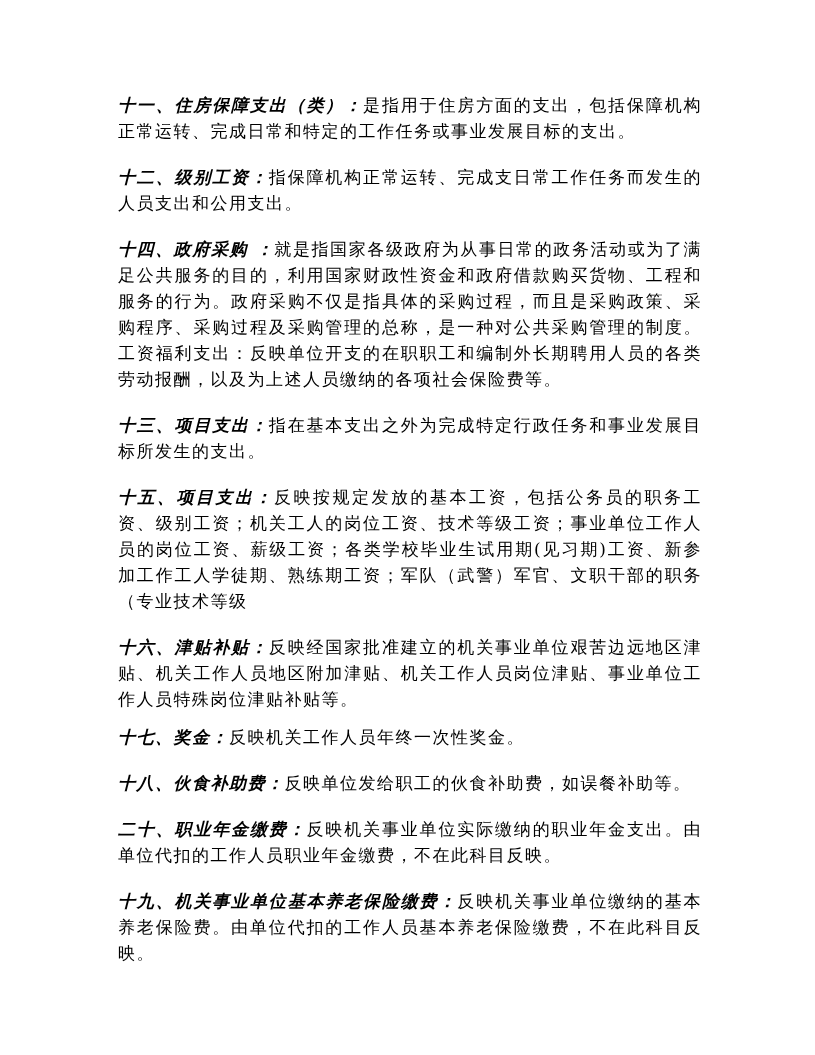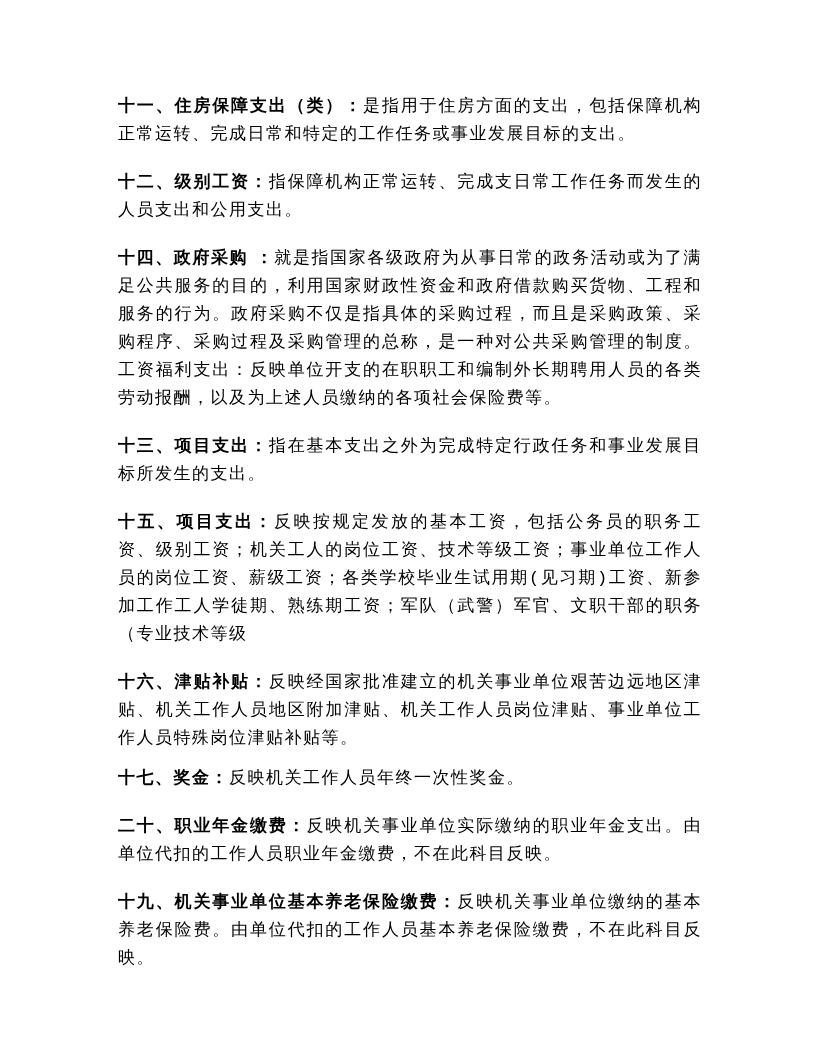--- a/index.html
+++ b/index.html
@@ -29,24 +29,24 @@
     letter-spacing: 1.5px;
     text-align: justify;
     text-justify: inter-ideograph;
     word-break: break-all;
   }
   .para.no-gap {
     margin-bottom: 12px;
   }
   .term {
     font-weight: bold;
+    font-style: italic;
   }
   .def {
     font-weight: normal;
-    font-family: Liberation Mono, monospace;
   }
 </style>
 </head>
 <body>
 
 <div class="page">
   <div class="content">
 
     <p class="para"><strong class="term">十一、住房保障支出（类）：</strong><span class="def">是指用于住房方面的支出，包括保障机构正常运转、完成日常和特定的工作任务或事业发展目标的支出。</span></p>
 
@@ -55,19 +55,20 @@
     <p class="para"><strong class="term">十四、政府采购 ：</strong><span class="def">就是指国家各级政府为从事日常的政务活动或为了满足公共服务的目的，利用国家财政性资金和政府借款购买货物、工程和服务的行为。政府采购不仅是指具体的采购过程，而且是采购政策、采购程序、采购过程及采购管理的总称，是一种对公共采购管理的制度。工资福利支出：反映单位开支的在职职工和编制外长期聘用人员的各类劳动报酬，以及为上述人员缴纳的各项社会保险费等。</span></p>
 
     <p class="para"><strong class="term">十三、项目支出：</strong><span class="def">指在基本支出之外为完成特定行政任务和事业发展目标所发生的支出。</span></p>
 
     <p class="para"><strong class="term">十五、项目支出：</strong><span class="def">反映按规定发放的基本工资，包括公务员的职务工资、级别工资；机关工人的岗位工资、技术等级工资；事业单位工作人员的岗位工资、薪级工资；各类学校毕业生试用期(见习期)工资、新参加工作工人学徒期、熟练期工资；军队（武警）军官、文职干部的职务（专业技术等级</span></p>
 
     <p class="para no-gap"><strong class="term">十六、津贴补贴：</strong><span class="def">反映经国家批准建立的机关事业单位艰苦边远地区津贴、机关工作人员地区附加津贴、机关工作人员岗位津贴、事业单位工作人员特殊岗位津贴补贴等。</span></p>
 
     <p class="para"><strong class="term">十七、奖金：</strong><span class="def">反映机关工作人员年终一次性奖金。</span></p>
 
+    <p class="para"><strong class="term">十八、伙食补助费：</strong><span class="def">反映单位发给职工的伙食补助费，如误餐补助等。</span></p>
 
     <p class="para"><strong class="term">二十、职业年金缴费：</strong><span class="def">反映机关事业单位实际缴纳的职业年金支出。由单位代扣的工作人员职业年金缴费，不在此科目反映。</span></p>
 
     <p class="para"><strong class="term">十九、机关事业单位基本养老保险缴费：</strong><span class="def">反映机关事业单位缴纳的基本养老保险费。由单位代扣的工作人员基本养老保险缴费，不在此科目反映。</span></p>
 
   </div>
 </div>
 
 </body></html>

